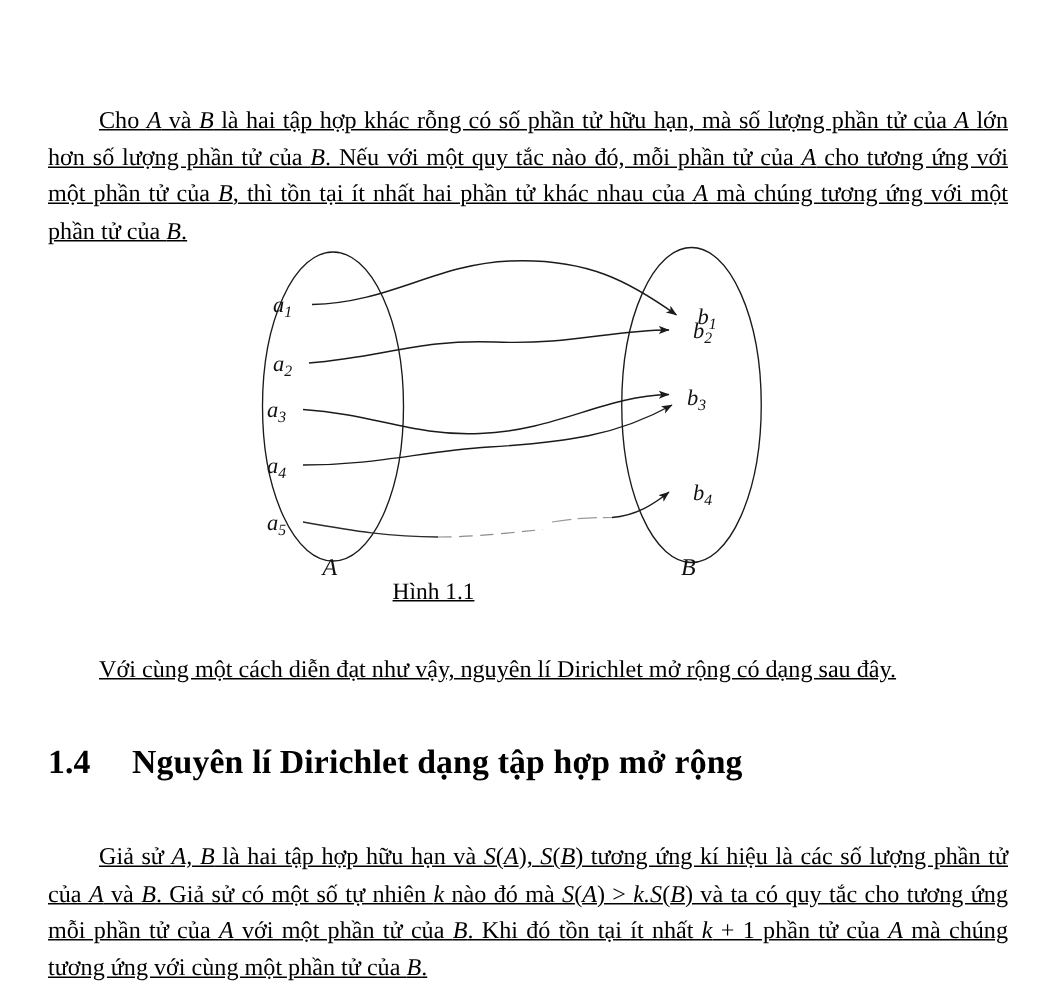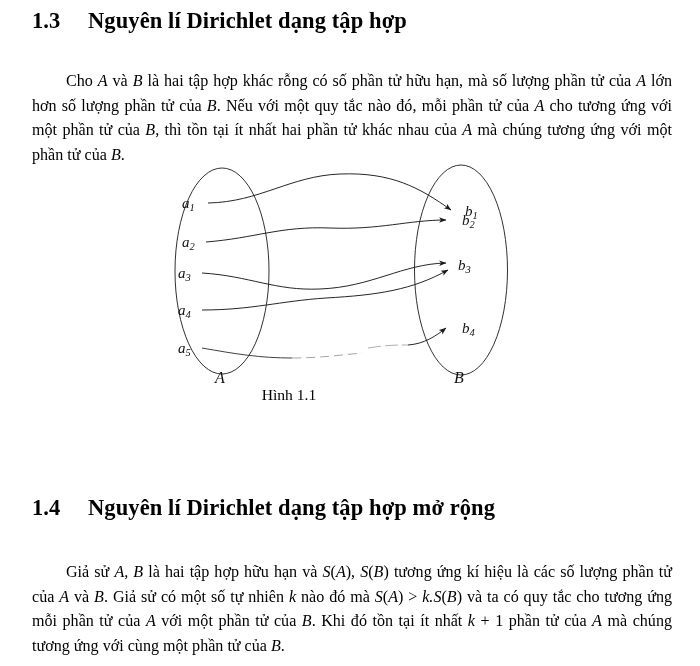--- a/index.html
+++ b/index.html
@@ -49,20 +49,21 @@
   .para {
     position: absolute;
     left: 32px;
     width: 640px;
     font-size: 16.1px;
     line-height: 24.6px;
     text-align: justify;
     text-justify: inter-word;
     text-indent: 34px;
     hyphens: none;
+    text-decoration: underline;
   }
 
   #para-intro   { top: 53px; }
   #para-after-figure { top: 419px; }
   #para-extended { top: 544px; }
 
   
   .mi {
     font-family: "Liberation Serif", "DejaVu Serif", serif;
     font-style: italic;
@@ -79,30 +80,28 @@
   #figure svg { display: block; }
 
   .fig-caption {
     position: absolute;
     top: 385px;
     left: 0;
     width: 578px;
     text-align: center;
     font-size: 15.6px;
     line-height: 20px;
+    text-decoration: underline;
   }
 </style>
 </head>
 <body>
 
 <div class="page">
 
-  <div class="section-heading" id="heading-1-3">
-    <span class="sec-num" style="margin-right: 0px;">1.3</span><span class="sec-title">Nguyên lí Dirichlet dạng tập hợp</span>
-  </div>
 
   <p class="para" id="para-intro"><span>Cho </span><span class="mi">A</span><span> và </span><span class="mi">B</span><span> là hai tập hợp khác rỗng có số phần tử hữu hạn, mà số lượng phần tử của </span><span class="mi">A</span><span> lớn hơn số lượng phần tử của </span><span class="mi">B</span><span>. Nếu với một quy tắc nào đó, mỗi phần tử của </span><span class="mi">A</span><span> cho tương ứng với một phần tử của </span><span class="mi">B</span><span>, thì tồn tại ít nhất hai phần tử khác nhau của </span><span class="mi">A</span><span> mà chúng tương ứng với một phần tử của </span><span class="mi">B</span><span>.</span></p>
 
   <div id="figure">
     <svg width="400" height="226" viewBox="0 0 400 226" xmlns="http://www.w3.org/2000/svg">
       <defs>
         <marker id="arrowhead" markerWidth="9" markerHeight="9" refX="7.2" refY="3.1" orient="auto" markerUnits="strokeWidth">
           <path d="M0,0.2 L7.6,3.1 L0,6.0 L1.9,3.1 Z" fill="#1a1a1a"></path>
         </marker>
       </defs>
@@ -136,20 +135,21 @@
       <text x="318" y="112" font-family="Liberation Serif, DejaVu Serif, serif" font-size="15" font-style="italic" fill="#111">b<tspan font-size="10.5" dy="3.4">3</tspan></text>
       <text x="322" y="175" font-family="Liberation Serif, DejaVu Serif, serif" font-size="15" font-style="italic" fill="#111">b<tspan font-size="10.5" dy="3.4">4</tspan></text>
 
       <text x="75" y="225" font-family="Liberation Serif, DejaVu Serif, serif" font-size="16" font-style="italic" fill="#111">A</text>
       <text x="314" y="225" font-family="Liberation Serif, DejaVu Serif, serif" font-size="16" font-style="italic" fill="#111">B</text>
     </svg>
   </div>
 
   <div class="fig-caption">Hình 1.1</div>
 
+  <p class="para" id="para-after-figure"><span>Với cùng một cách diễn đạt như vậy, nguyên lí Dirichlet mở rộng có dạng sau đây.</span></p>
 
   <div class="section-heading" id="heading-1-4">
     <span class="sec-num" style="margin-right: 0px;">1.4</span><span class="sec-title">Nguyên lí Dirichlet dạng tập hợp mở rộng</span>
   </div>
 
   <p class="para" id="para-extended"><span>Giả sử </span><span class="mi">A, B</span><span> là hai tập hợp hữu hạn và </span><span class="mi">S</span><span>(</span><span class="mi">A</span><span>), </span><span class="mi">S</span><span>(</span><span class="mi">B</span><span>) tương ứng kí hiệu là các số lượng phần tử của </span><span class="mi">A</span><span> và </span><span class="mi">B</span><span>. Giả sử có một số tự nhiên </span><span class="mi">k</span><span> nào đó mà </span><span class="mi">S</span><span>(</span><span class="mi">A</span><span>) &gt; </span><span class="mi">k.S</span><span>(</span><span class="mi">B</span><span>) và ta có quy tắc cho tương ứng mỗi phần tử của </span><span class="mi">A</span><span> với một phần tử của </span><span class="mi">B</span><span>. Khi đó tồn tại ít nhất </span><span class="mi">k</span><span> + 1 phần tử của </span><span class="mi">A</span><span> mà chúng tương ứng với cùng một phần tử của </span><span class="mi">B</span><span>.</span></p>
 
 </div>
 
 </body></html>

